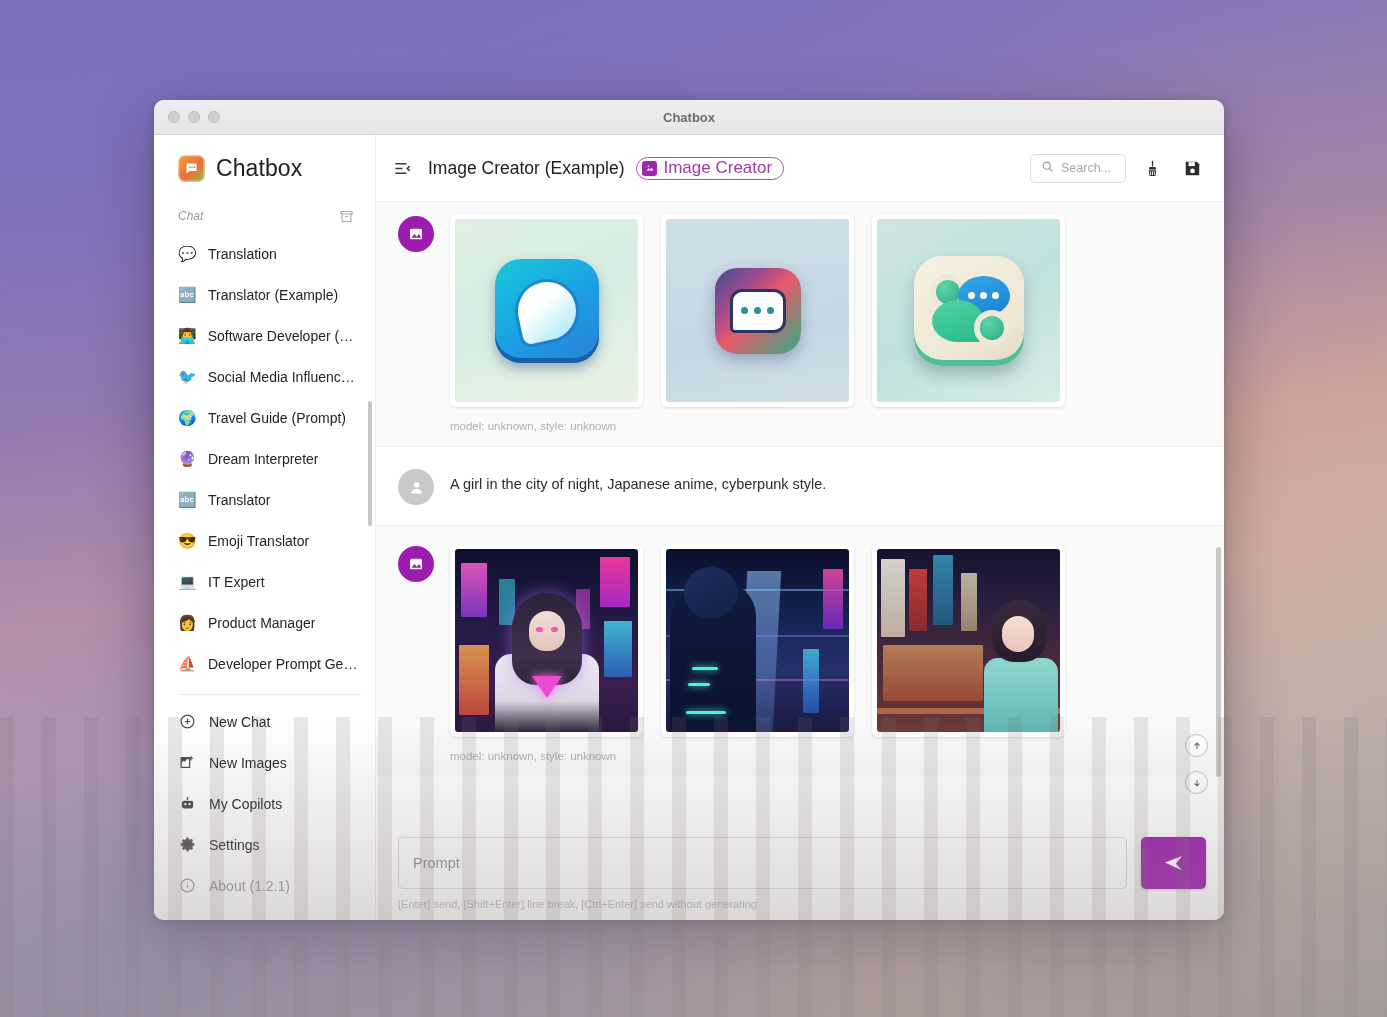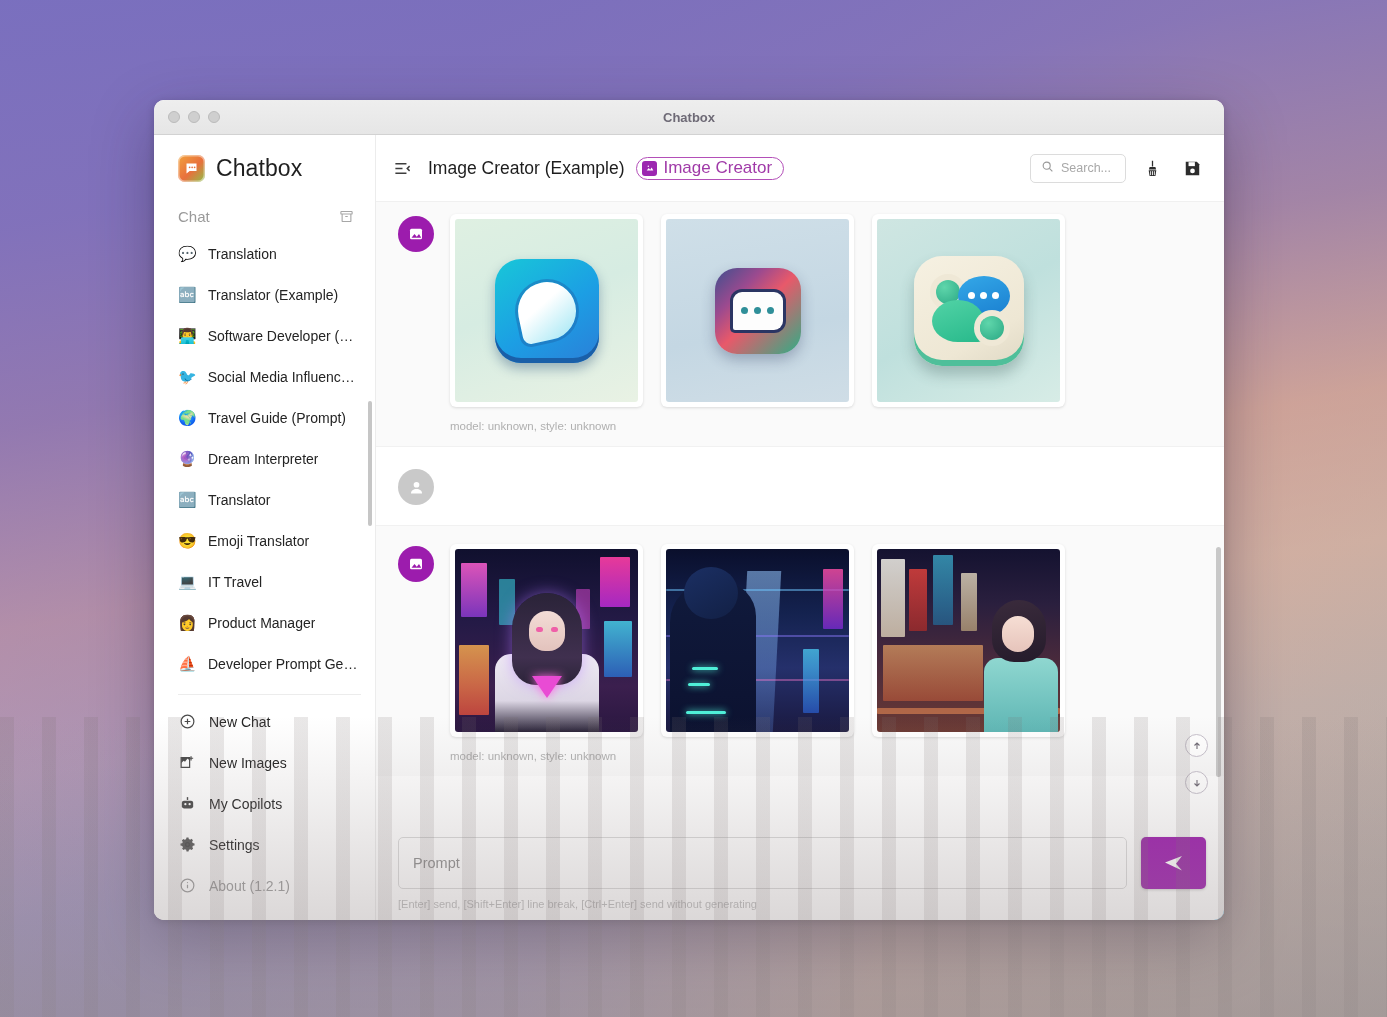--- a/index.html
+++ b/index.html
@@ -111,21 +111,21 @@
   }
   #brand-name { font-size: 23px; color: #1f1f1f; letter-spacing: .1px; }
 
   #chat-section-head {
     height: 30px;
     display: flex;
     align-items: center;
     padding: 0 20px 0 24px;
     justify-content: space-between;
   }
-  #chat-section-label { font-size: 15px; color: #9a9a9a; }
+  #chat-section-label { font-size: 12px; color: #9a9a9a; font-style: italic; }
   #archive-btn { width: 18px; height: 18px; display: flex; align-items: center; justify-content: center; cursor: pointer; }
 
   #chat-list {
     flex: 1;
     overflow: hidden;
     position: relative;
     padding-top: 2px;
   }
   .chat-item {
     display: flex;
@@ -526,21 +526,21 @@
           <div class="chat-item">
             <span class="chat-emoji">🔤</span>
             <span class="chat-label">Translator</span>
           </div>
           <div class="chat-item">
             <span class="chat-emoji">😎</span>
             <span class="chat-label">Emoji Translator</span>
           </div>
           <div class="chat-item">
             <span class="chat-emoji">💻</span>
-            <span class="chat-label">IT Travel</span>
+            <span class="chat-label">IT Expert</span>
           </div>
           <div class="chat-item">
             <span class="chat-emoji">👩</span>
             <span class="chat-label">Product Manager</span>
           </div>
           <div class="chat-item">
             <span class="chat-emoji">⛵</span>
             <span class="chat-label">Developer Prompt Ge…</span>
           </div>
           <div id="sidebar-scroll-track"></div>
@@ -707,20 +707,23 @@
                 <div class="caption">model: unknown, style: unknown</div>
               </div>
             </div>
 
             <div class="msg-row user" style="padding-top:20px; padding-bottom:20px;">
               <div class="avatar human">
                 <svg width="19" height="19" viewBox="0 0 24 24" fill="#ffffff">
                   <circle cx="12" cy="8.5" r="3.6"></circle>
                   <path d="M5 19.5c0-3.6 3.1-5.6 7-5.6s7 2 7 5.6z"></path>
                 </svg>
+              </div>
+              <div class="msg-content">
+                <div class="msg-text">A girl in the city of night, Japanese anime, cyberpunk style.</div>
               </div>
             </div>
 
             <div class="msg-row assistant">
               <div class="avatar bot">
                 <svg width="18" height="18" viewBox="0 0 24 24" fill="#ffffff">
                   <rect x="4" y="5" width="16" height="14" rx="2"></rect>
                   <path d="M6 17l4-5 3 3.5L16 12l3 5z" fill="#9c1cad"></path>
                 </svg>
               </div>

